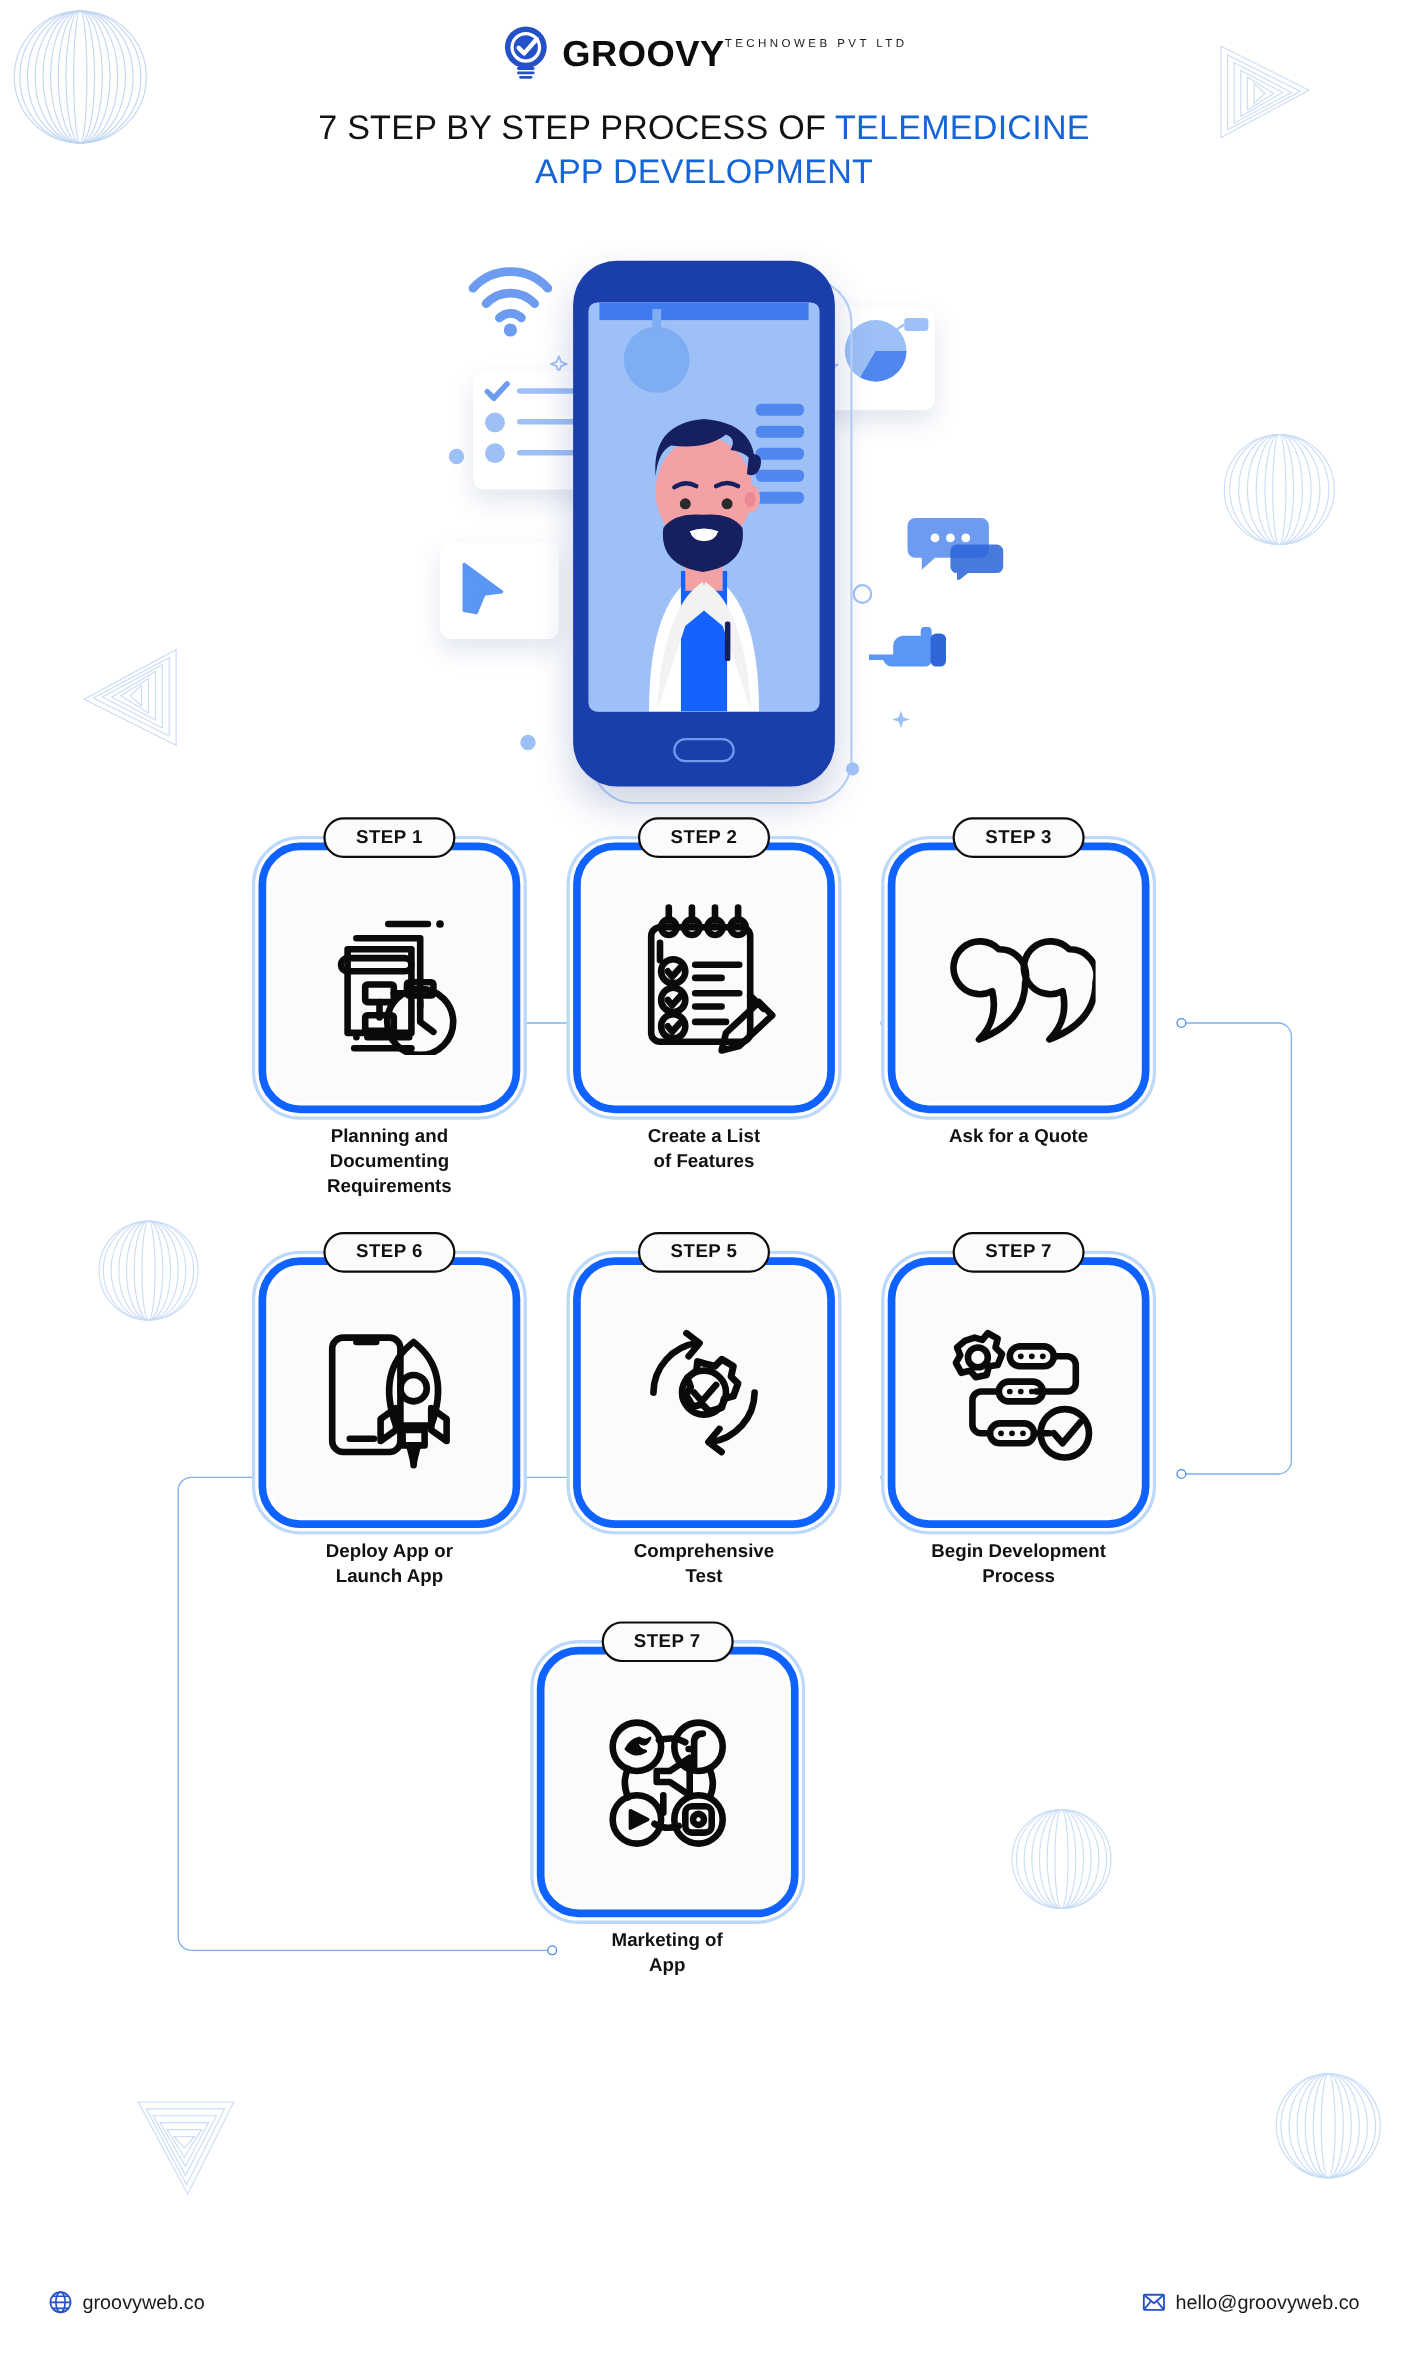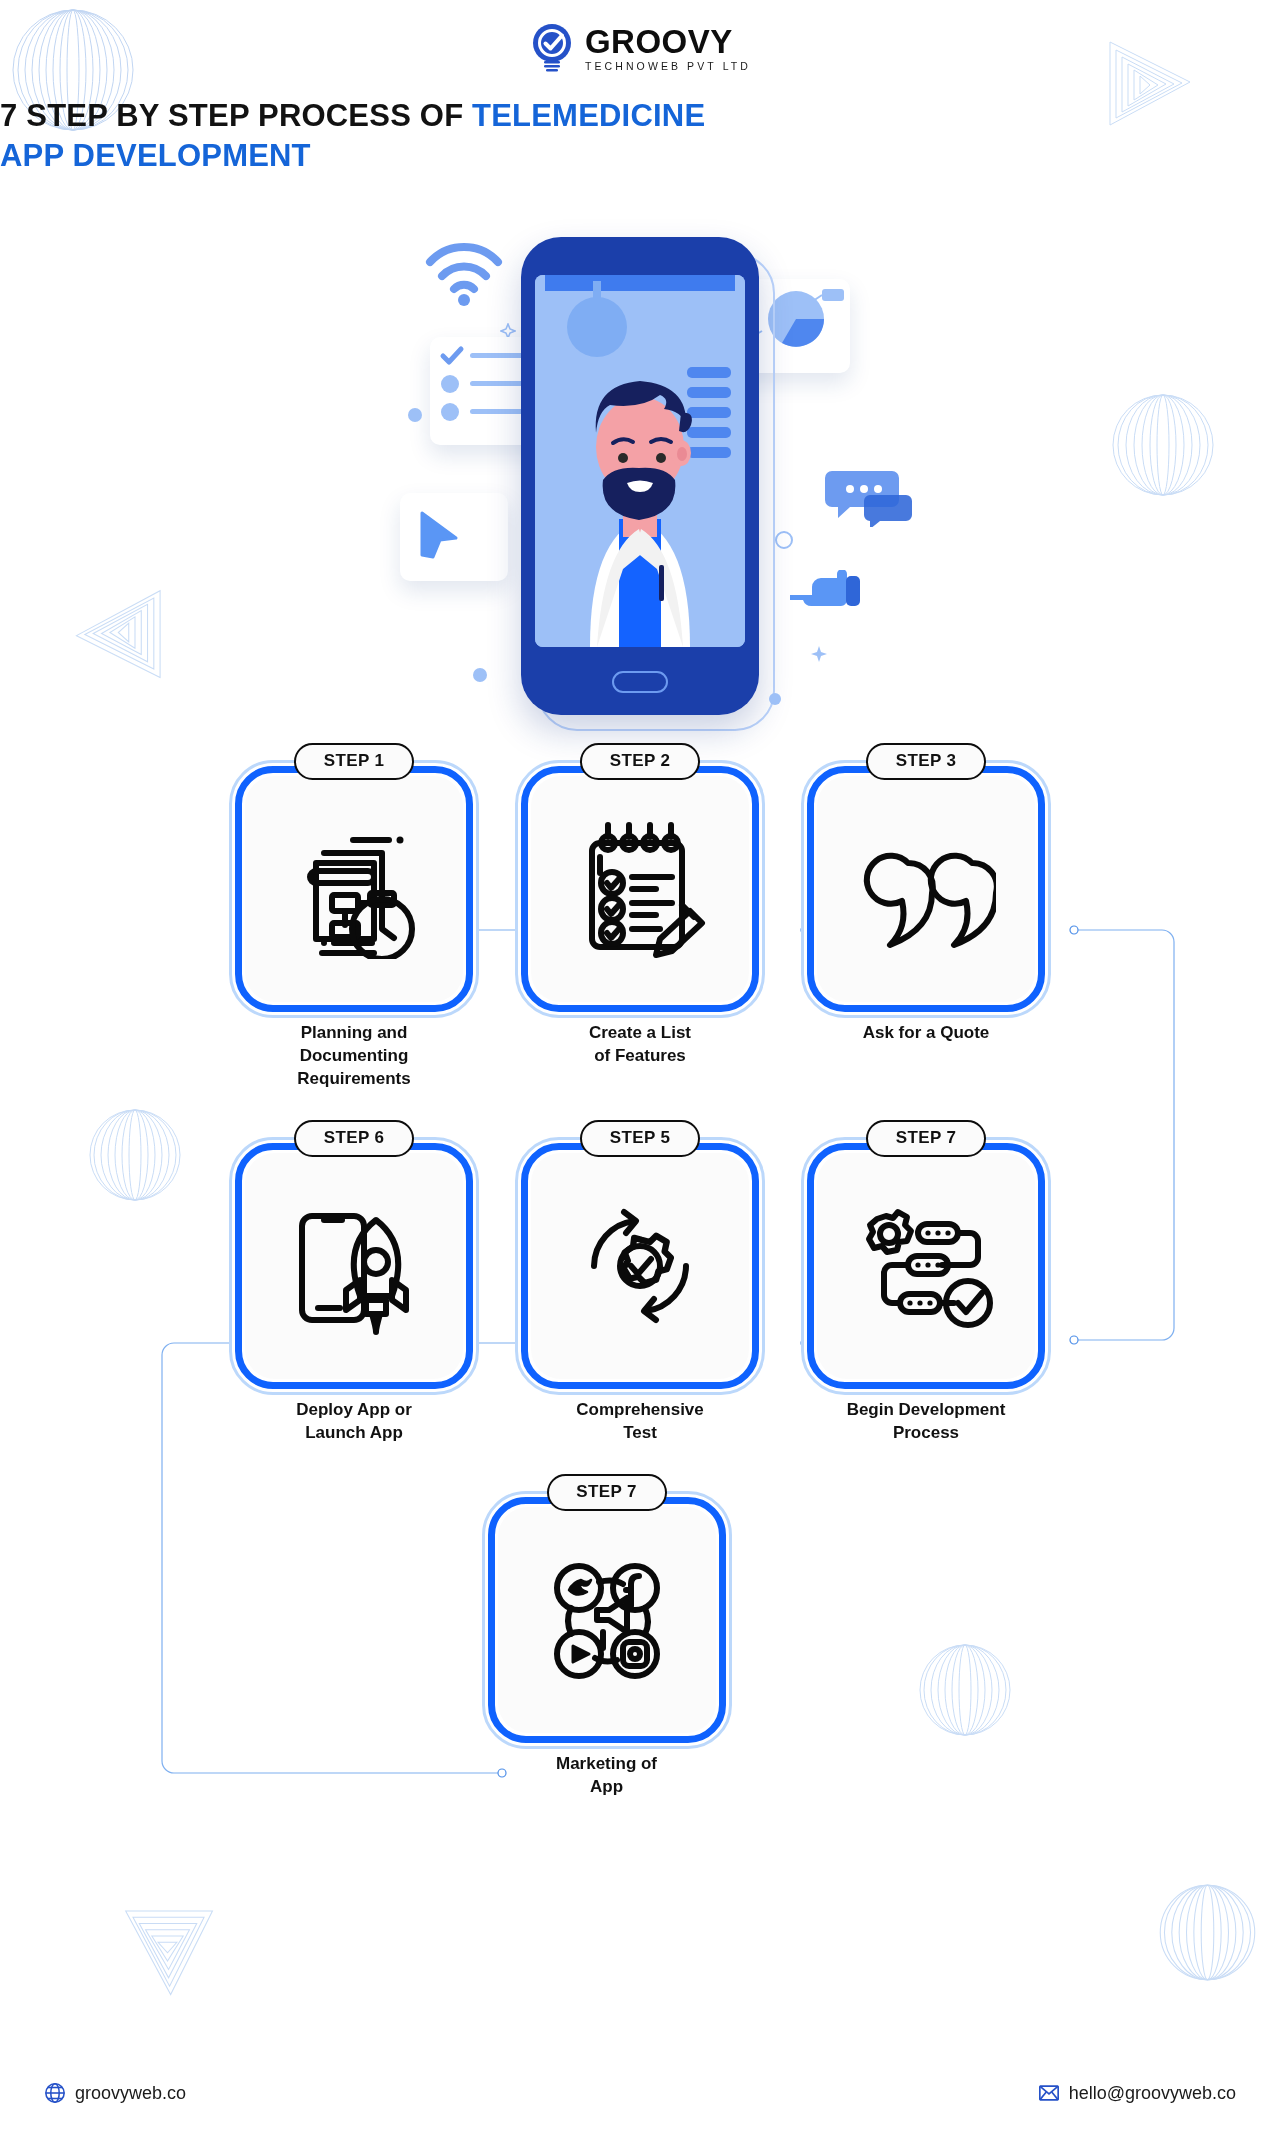--- a/index.html
+++ b/index.html
@@ -19,33 +19,33 @@
   .deco-sphere { border-radius: 50%; }
   .deco-sphere svg, .deco-tri svg { display: block; }
 
   
   .header { position: absolute; top: 0; left: 0; width: 1280px; }
   .logo-row {
     display: flex; align-items: center; justify-content: center;
     gap: 10px; padding-top: 22px;
   }
   .logo-mark { width: 46px; height: 52px; flex: none; }
-  .logo-text { display: flex; flex-direction: column; line-height: 1; }
+  .logo-text { display: flex; line-height: 1; }
   .logo-name {
     font-size: 33px; font-weight: bold; letter-spacing: .5px;
     color: #0d0d0d; font-family: "Liberation Sans", sans-serif;
   }
   .logo-sub {
     font-size: 10.5px; letter-spacing: 3.1px; color: #1a1a1a;
     margin-top: 3px; font-weight: normal;
   }
 
   .headline {
-    margin-top: 22px; text-align: left;
-    font-size: 31px; font-weight: bold; line-height: 1.28;
+    margin-top: 22px; text-align: center;
+    font-size: 31px; font-weight: normal; line-height: 1.28;
     letter-spacing: .2px; color: #121212;
   }
   .headline .hl-accent { color: #1565d8; }
 
   
   .hero { position: absolute; left: 0; top: 215px; width: 1280px; height: 540px; }
   .hero-inner { position: relative; width: 1280px; height: 540px; }
   .hero-el { position: absolute; }
   .card-white {
     background: #ffffff; border-radius: 10px;

